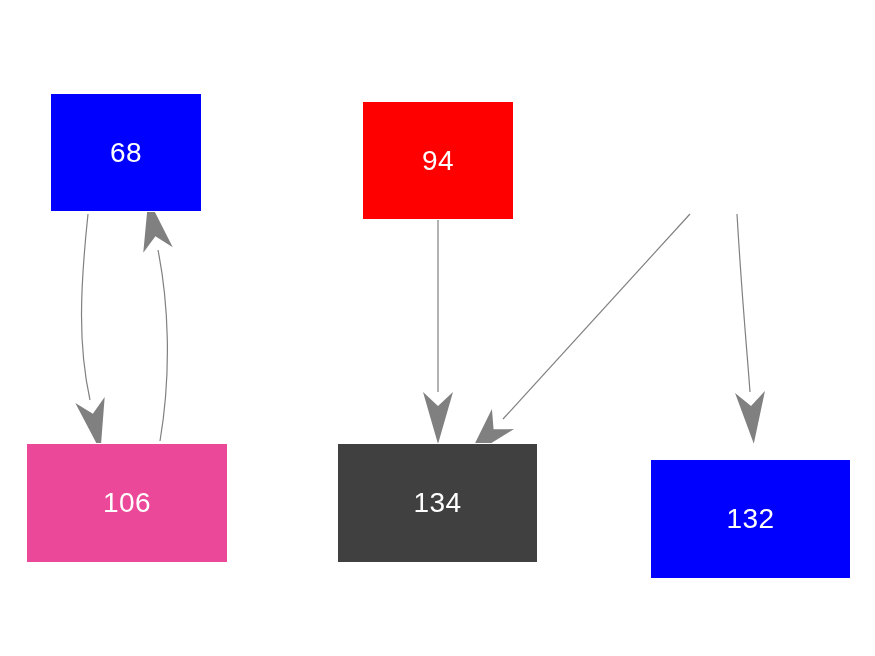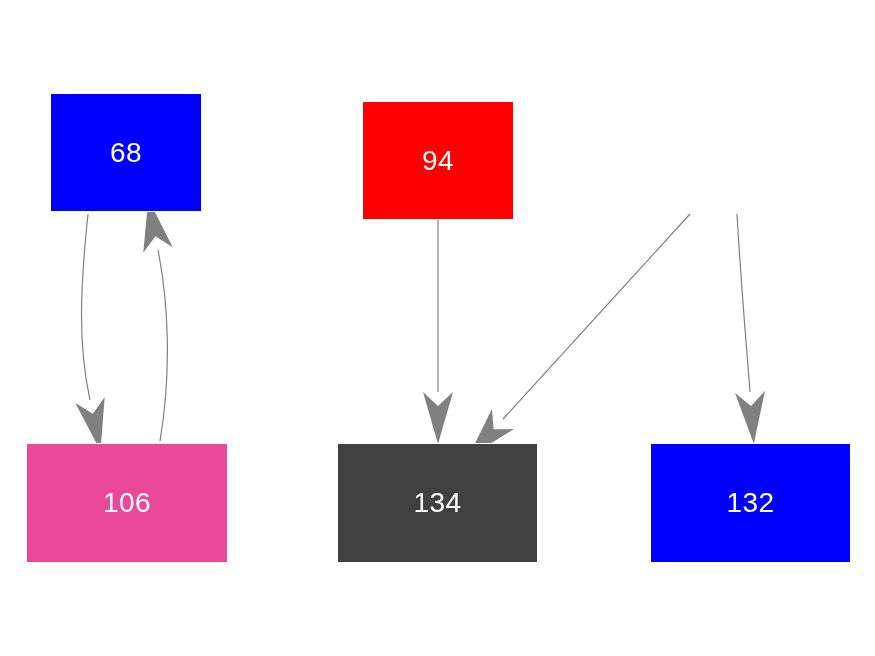--- a/index.html
+++ b/index.html
@@ -82,17 +82,17 @@
 
   <div class="graph-node" style="left: 362px; top: 101px; width: 152px; height: 119px; background: rgb(255, 0, 0);">
     <span class="node-label">94</span>
   </div>
 
   <div class="graph-node" style="left: 337px; top: 443px; width: 201px; height: 120px; background: #404040;">
     <span class="node-label">134</span>
   </div>
 
 
-  <div class="graph-node" style="left: 650px; top: 443px; width: 201px; height: 120px; background: rgb(0, 0, 255);">
+  <div class="graph-node" style="left: 650px; top: 459px; width: 201px; height: 120px; background: rgb(0, 0, 255);">
     <span class="node-label">132</span>
   </div>
 
 </div>
 
 </body></html>

